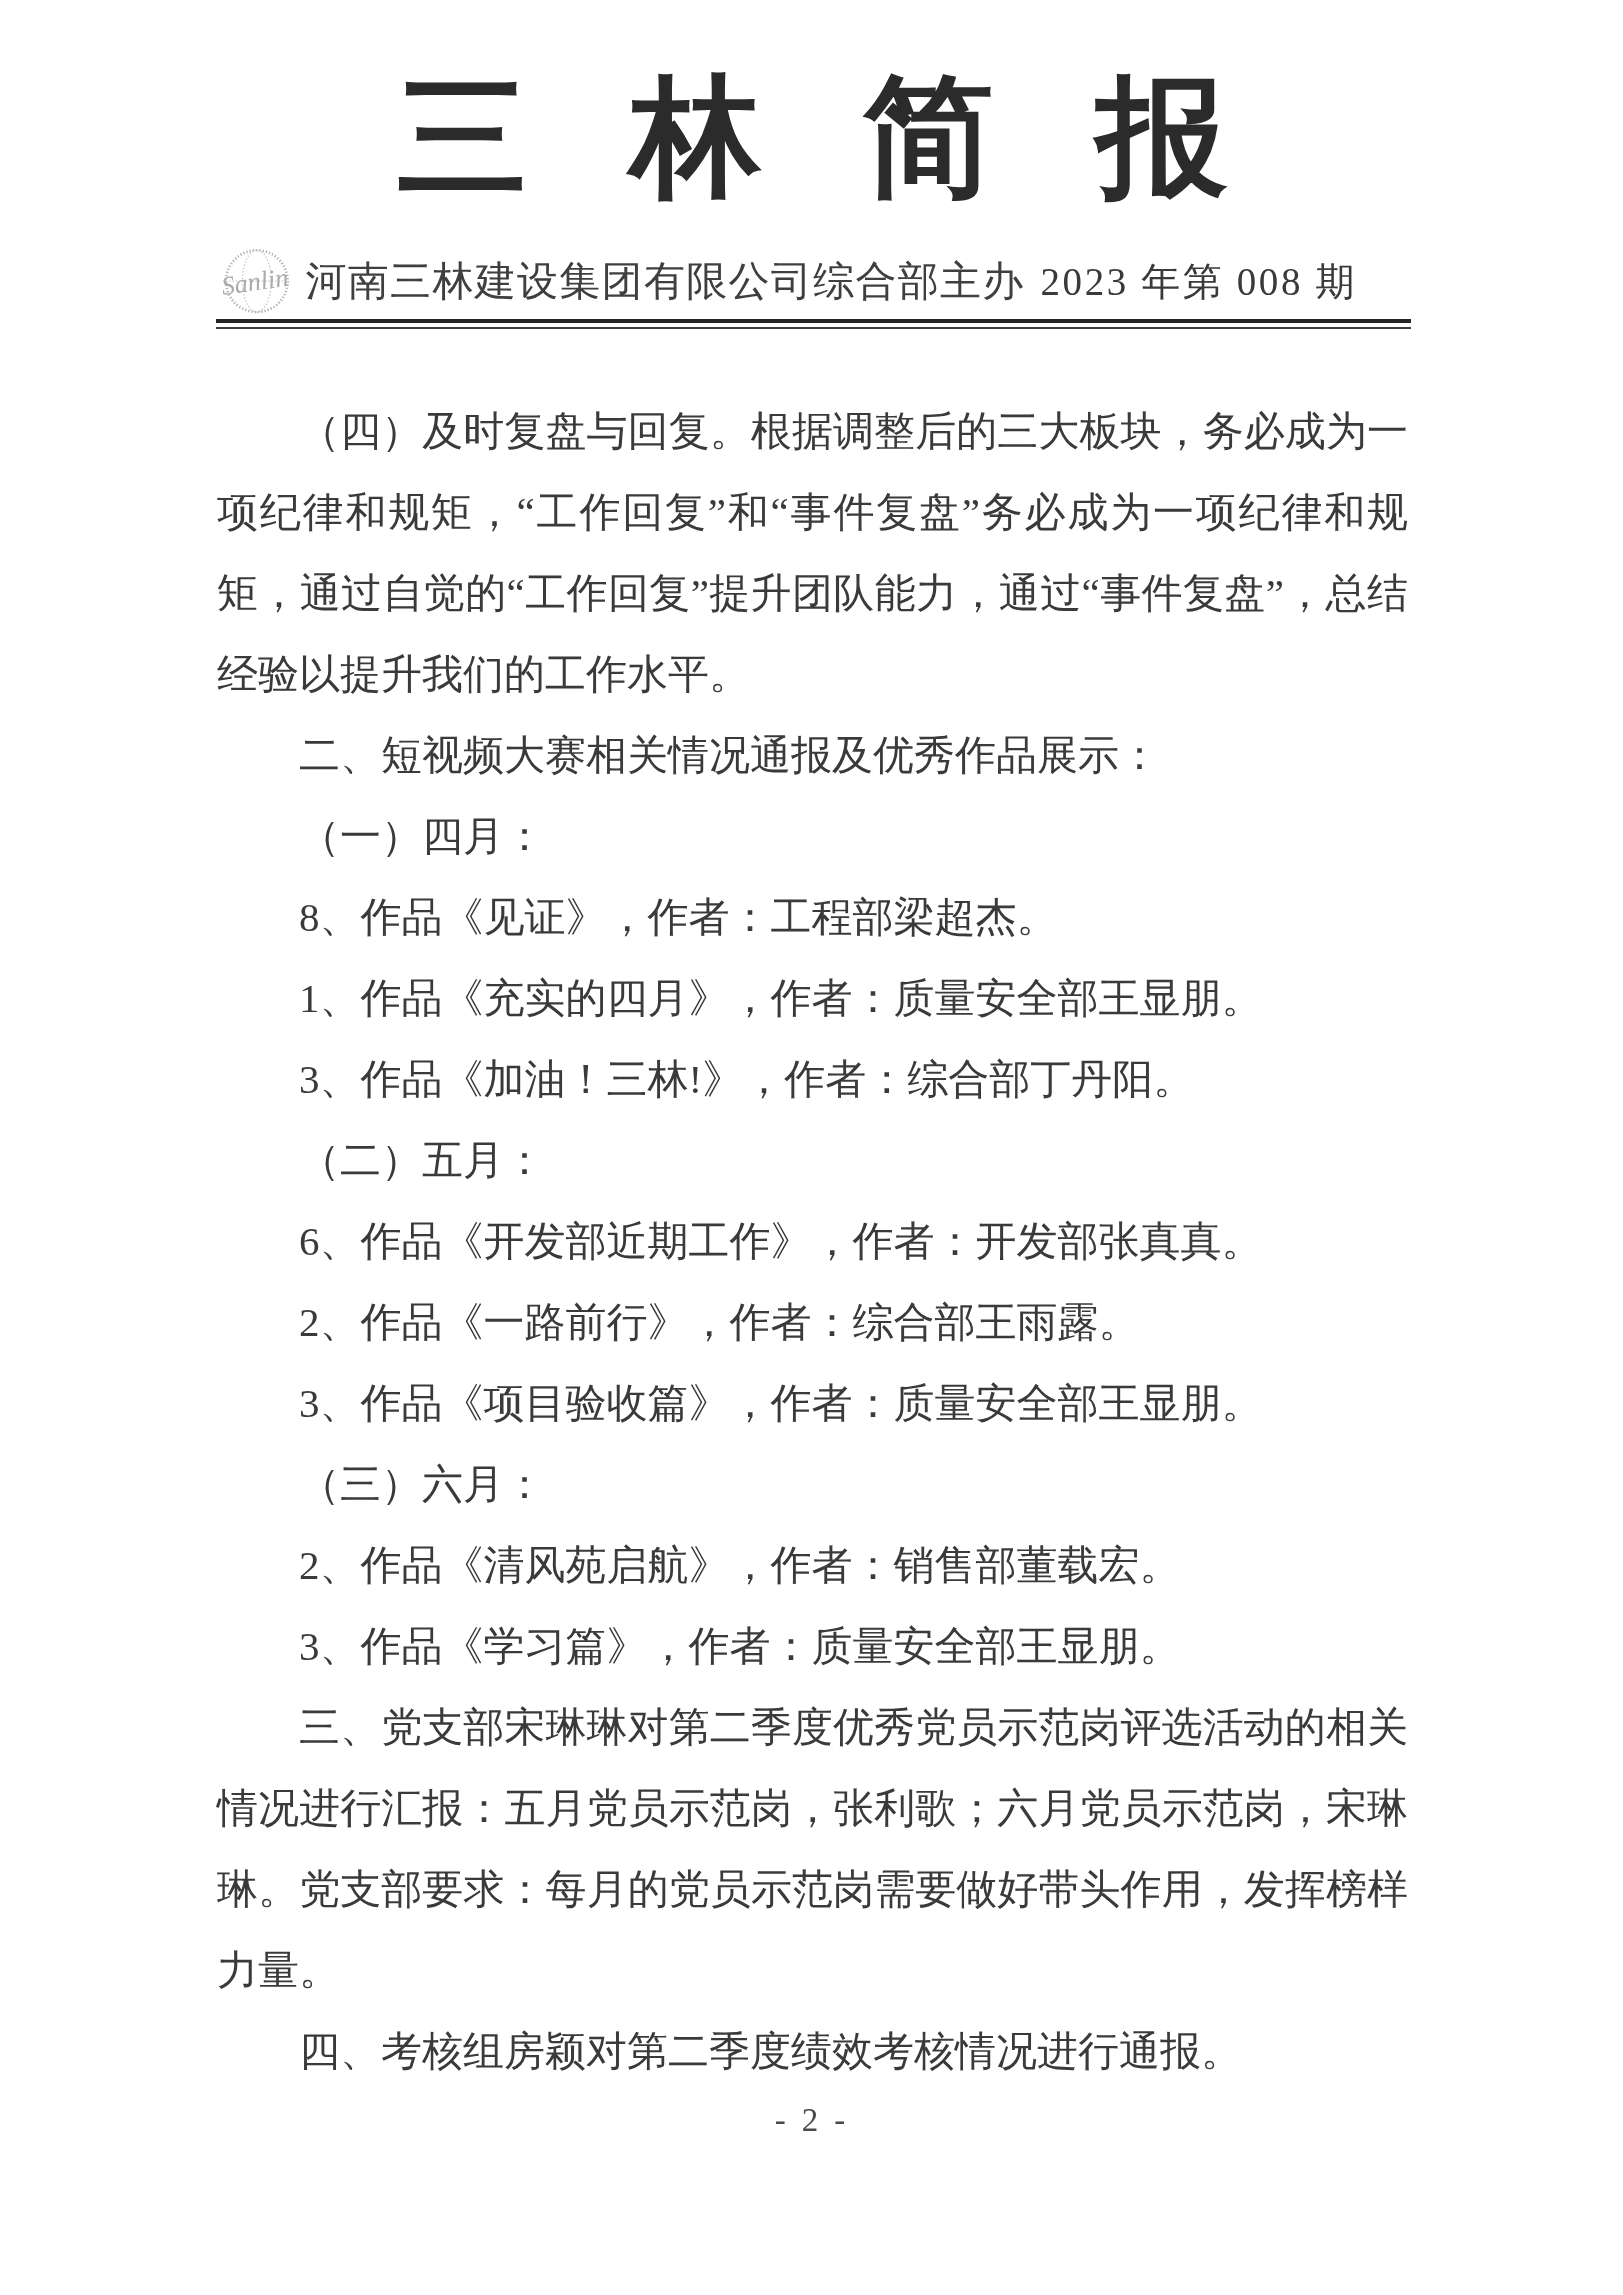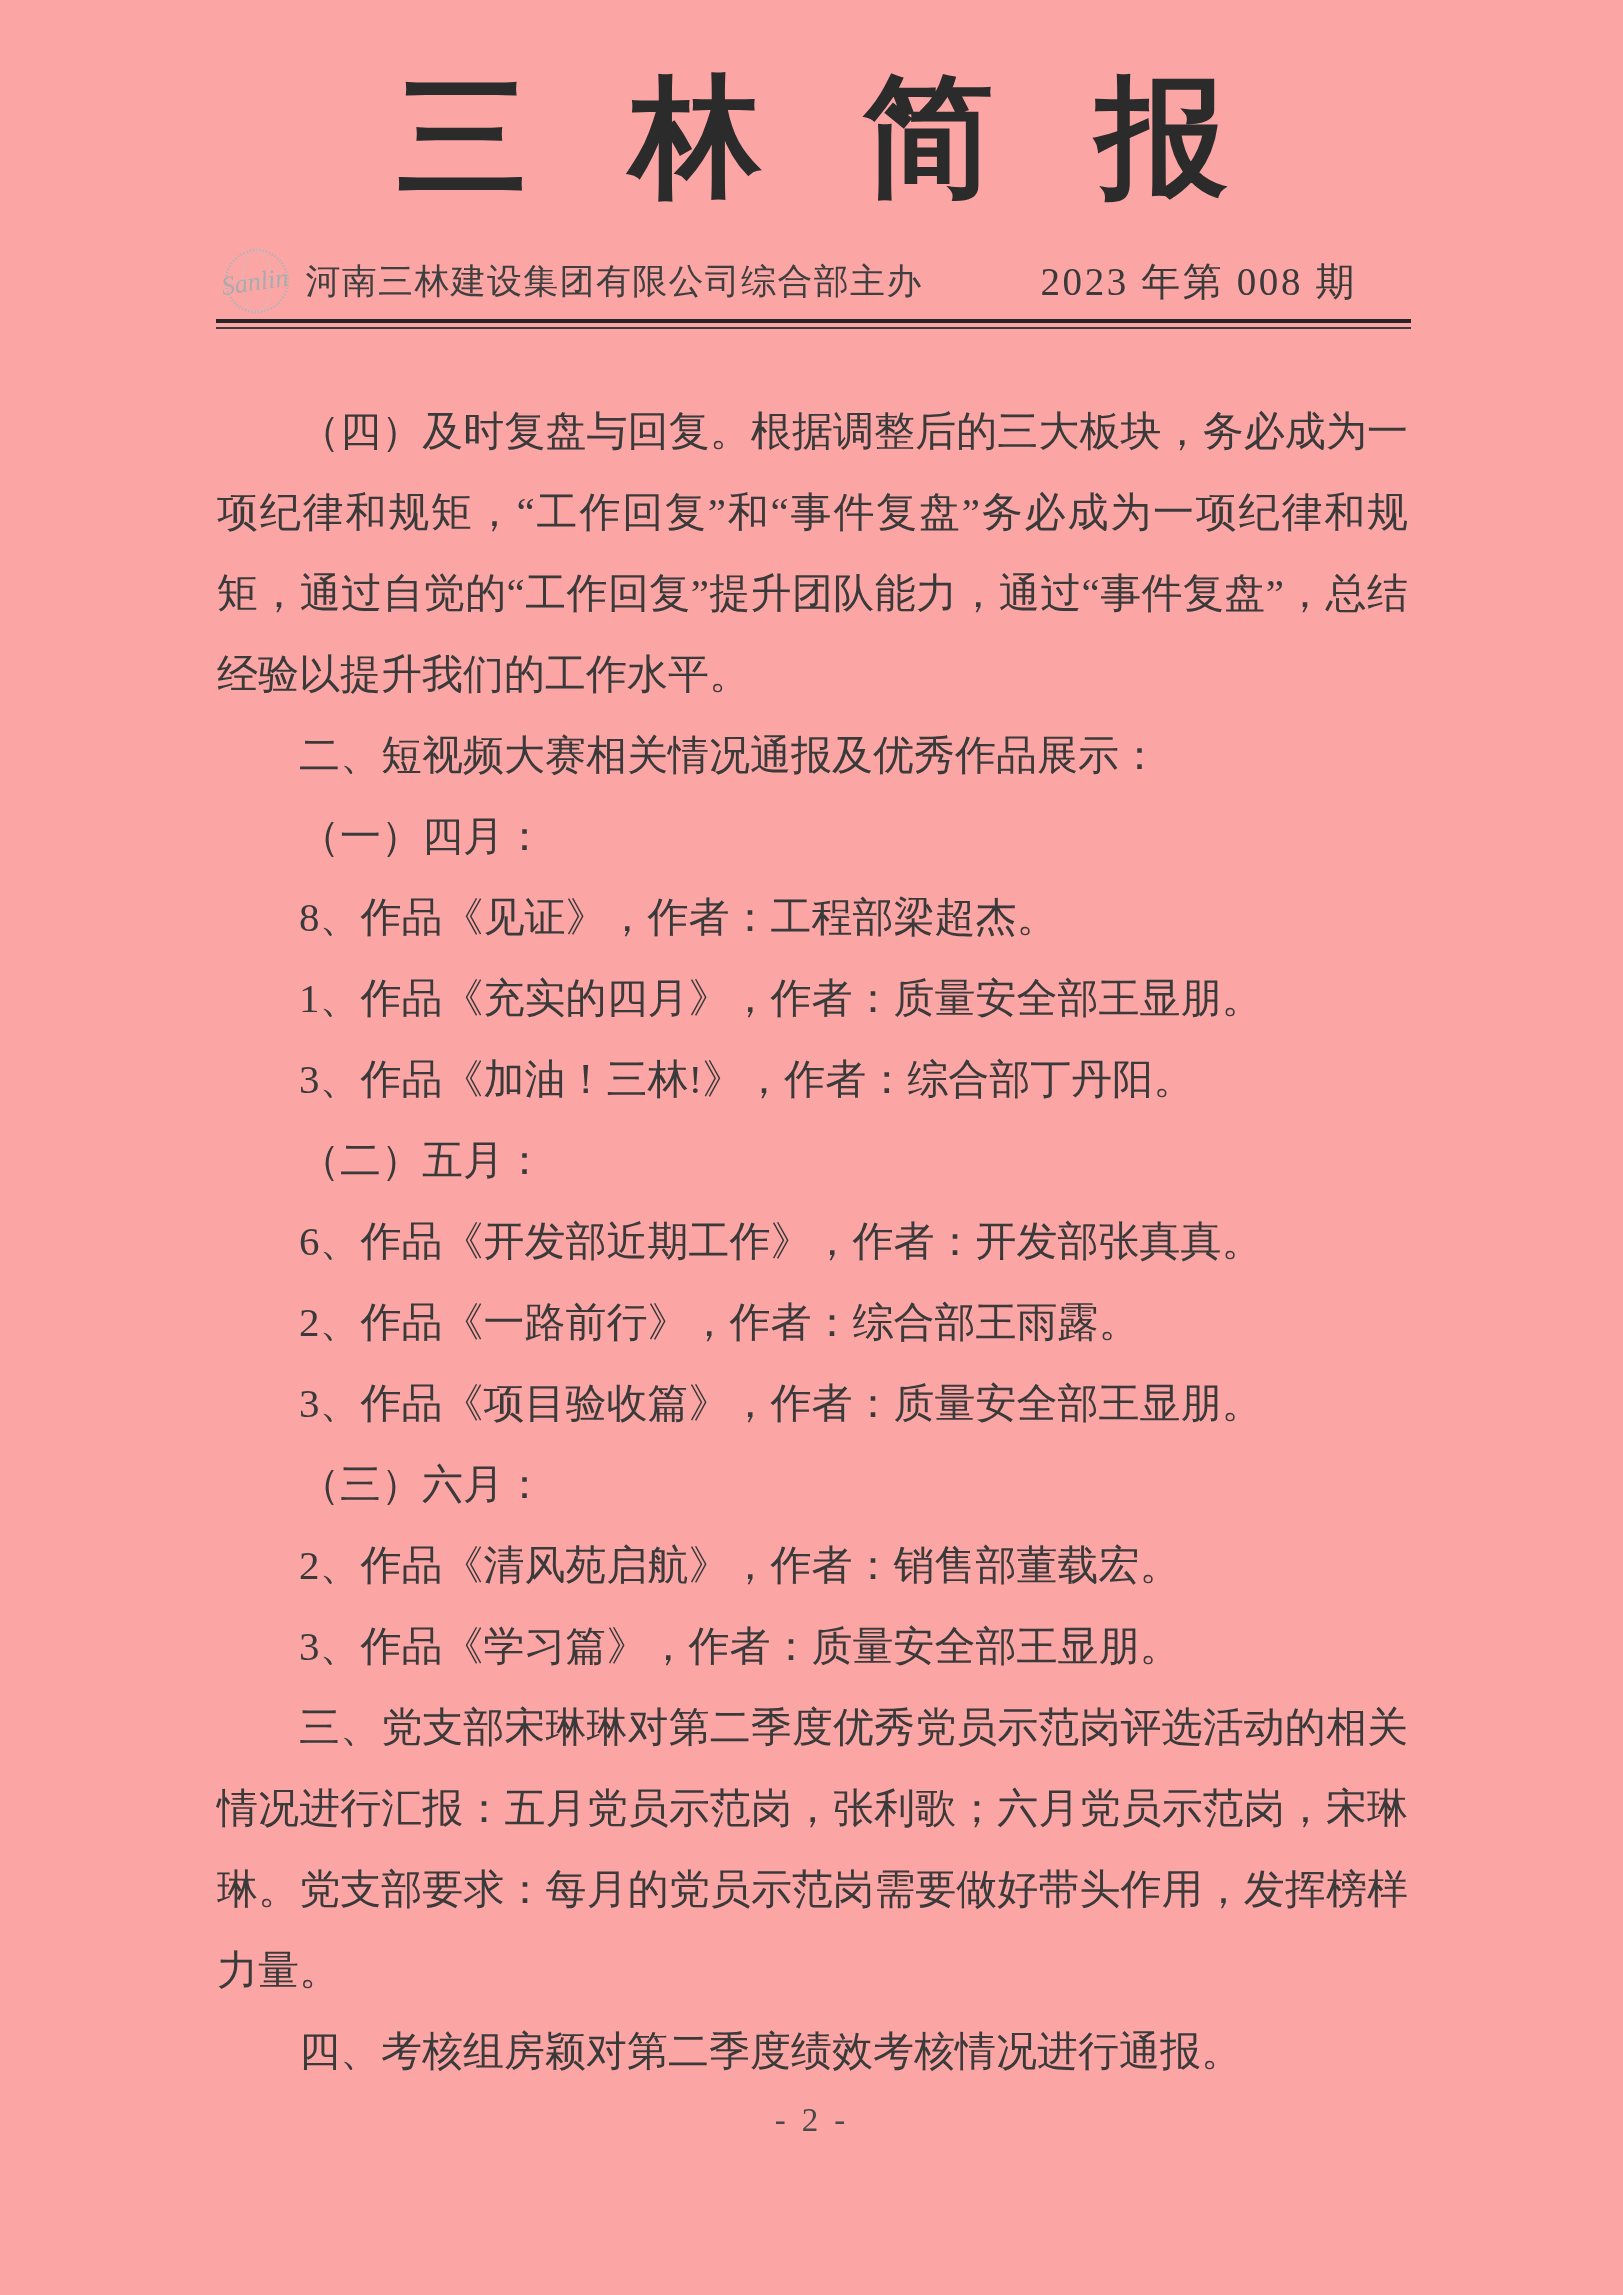--- a/index.html
+++ b/index.html
@@ -5,21 +5,21 @@
   html, body {
     margin: 0;
     padding: 0;
     background: #d8d8d8;
   }
   .page {
     position: relative;
     width: 1624px;
     height: 2295px;
     margin: 0 auto;
-    background: #fca5a5;
+    background: #ffffff;
     overflow: hidden;
     font-family: "Liberation Serif", "DejaVu Serif", serif;
   }
 
   
   .masthead-title {
     position: absolute;
     top: 62px;
     left: 0;
     width: 100%;
@@ -46,21 +46,21 @@
   }
   .seal {
     flex: 0 0 auto;
     width: 79px;
     height: 69px;
     margin-right: 10.5px;
     position: relative;
   }
   .publisher {
     flex: 0 0 auto;
-    font-size: 35px;
+    font-size: 41px;
     color: #3f3f3f;
     letter-spacing: 1.3px;
     white-space: nowrap;
   }
   .issue {
     margin-left: auto;
     padding-right: 54px;
     font-size: 39px;
     color: #3a3a3a;
     letter-spacing: 2.6px;

